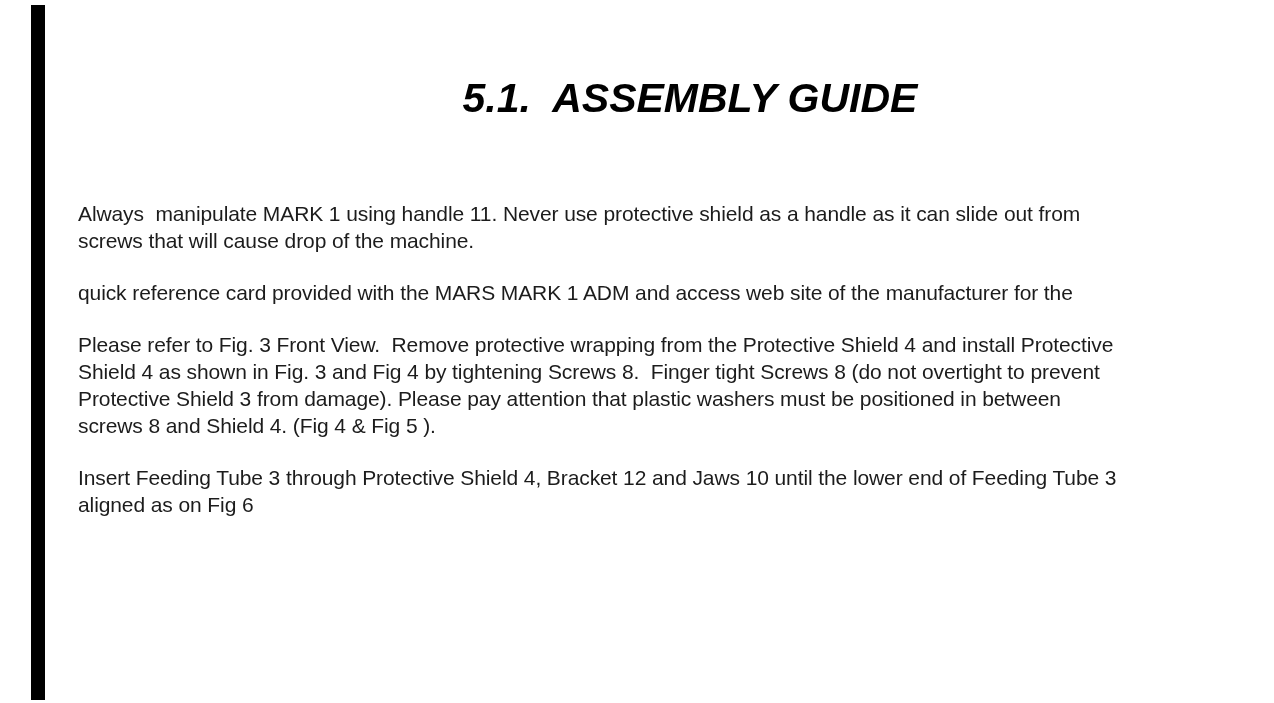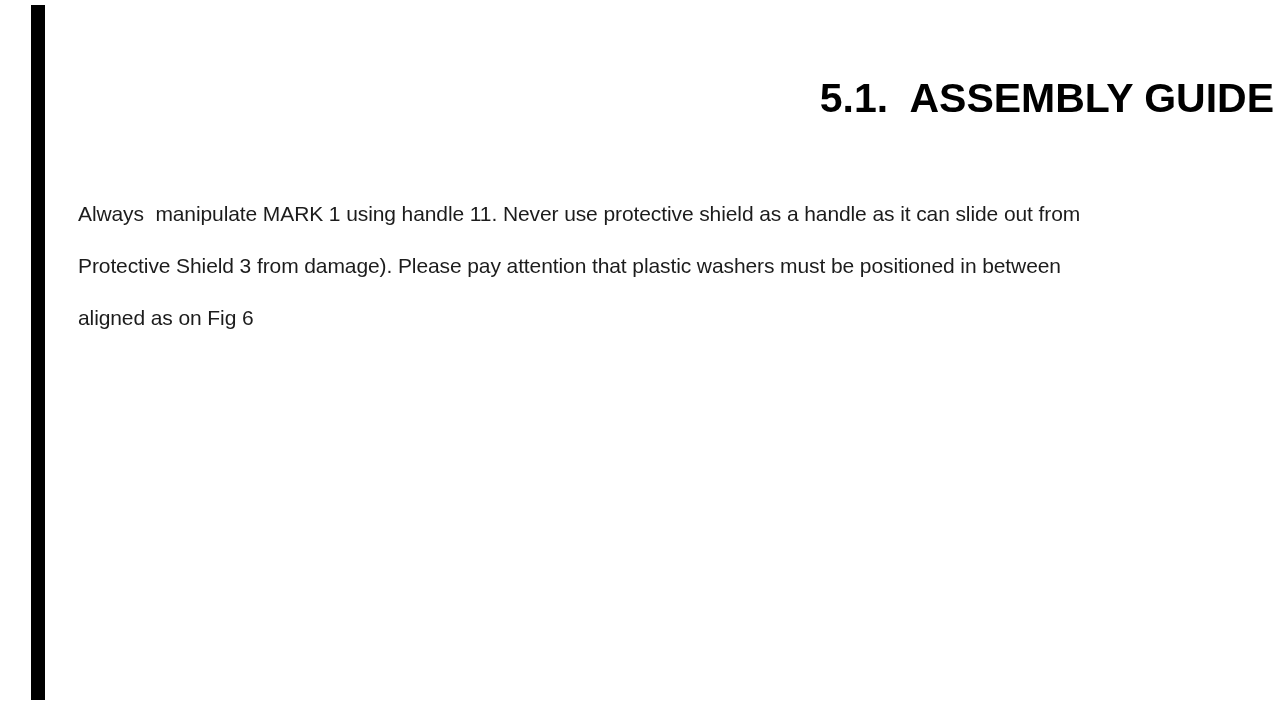--- a/index.html
+++ b/index.html
@@ -26,26 +26,27 @@
     width: 14px;
     height: 695px;
   }
   .page-title {
     position: absolute;
     top: 78px;
     left: 0;
     width: 100%;
     box-sizing: border-box;
     padding-left: 106px;
-    text-align: right;
+    text-align: center;
     font-size: 41px;
     font-weight: bold;
     line-height: 1;
     white-space: pre;
     letter-spacing: 0px;
+    font-style: italic;
   }
   .body-text {
     position: absolute;
     left: 78px;
     top: 200px;
     width: 1170px;
   }
   .paragraph {
     margin: 0 0 25px 0;
   }
@@ -64,24 +65,30 @@
 
 <div class="page">
 
   <div class="scan-edge-bar" style="background: rgb(0, 0, 0);"></div>
 
   <div class="page-title" style="color: rgb(0, 0, 0);">5.1.  ASSEMBLY GUIDE</div>
 
   <div class="body-text" style="color: rgb(28, 28, 28);">
       <div class="paragraph">
         <div class="text-line">Always  manipulate MARK 1 using handle 11. Never use protective shield as a handle as it can slide out from</div>
+        <div class="text-line">screws that will cause drop of the machine.</div>
       </div>
       <div class="paragraph">
+        <div class="text-line">quick reference card provided with the MARS MARK 1 ADM and access web site of the manufacturer for the</div>
       </div>
       <div class="paragraph">
+        <div class="text-line">Please refer to Fig. 3 Front View.  Remove protective wrapping from the Protective Shield 4 and install Protective</div>
+        <div class="text-line">Shield 4 as shown in Fig. 3 and Fig 4 by tightening Screws 8.  Finger tight Screws 8 (do not overtight to prevent</div>
         <div class="text-line">Protective Shield 3 from damage). Please pay attention that plastic washers must be positioned in between</div>
+        <div class="text-line">screws 8 and Shield 4. (Fig 4 &amp; Fig 5 ).</div>
       </div>
       <div class="paragraph">
+        <div class="text-line">Insert Feeding Tube 3 through Protective Shield 4, Bracket 12 and Jaws 10 until the lower end of Feeding Tube 3</div>
         <div class="text-line">aligned as on Fig 6</div>
       </div>
     </div>
 
 </div>
 
 </body></html>

